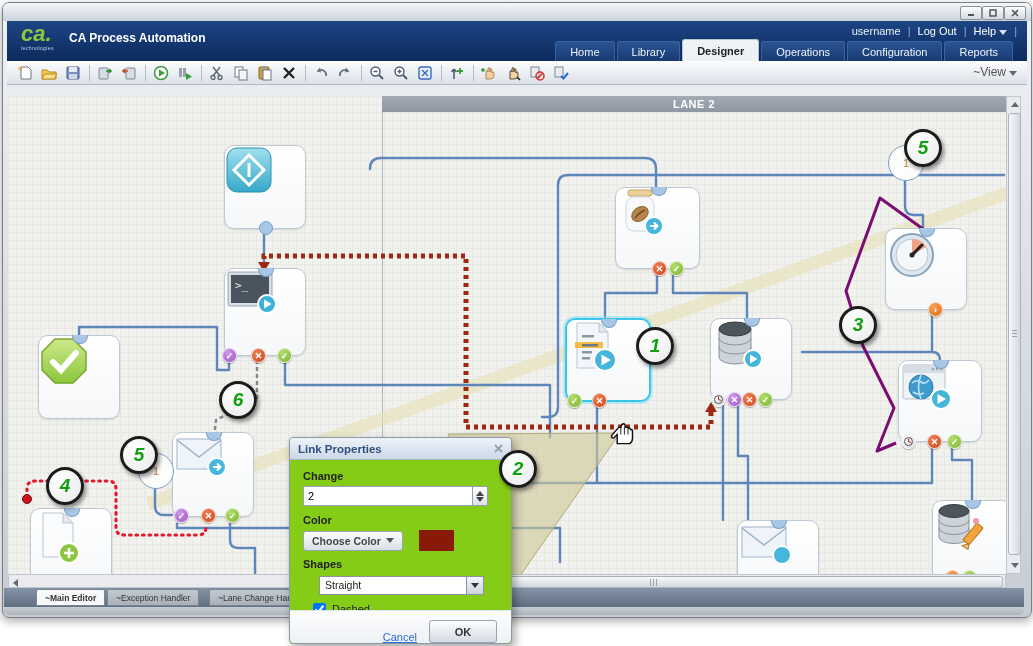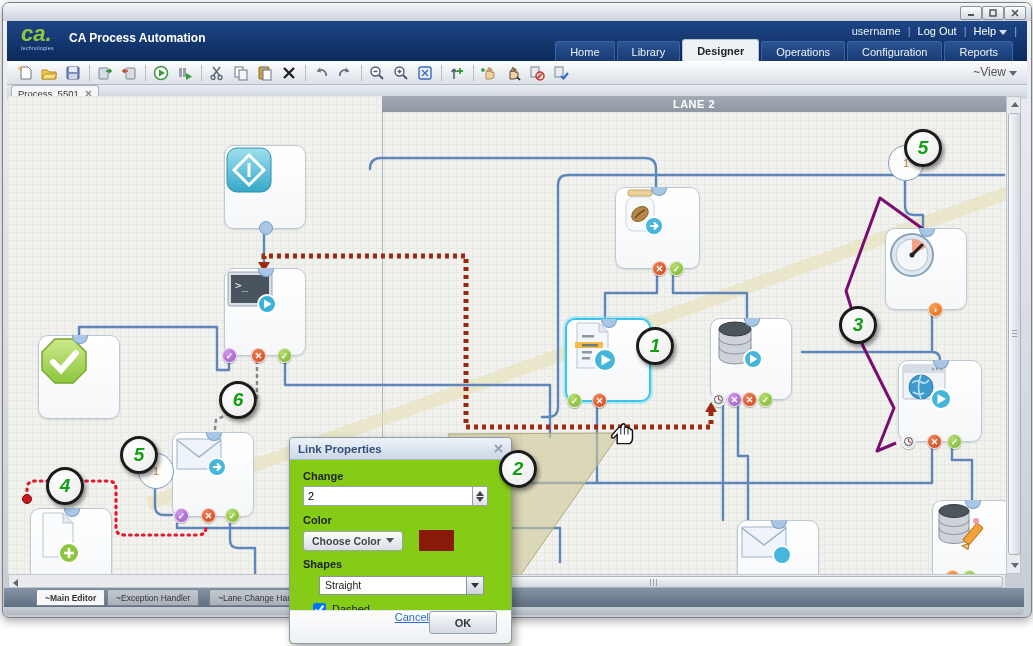--- a/index.html
+++ b/index.html
@@ -284,28 +284,20 @@
         </span>
       <span class="tbi">
           <svg width="16" height="16">
             <rect x="2" y="2" width="8" height="10" fill="#e8ecf0" stroke="#7b8694"></rect>
             <path d="M8,11 l2.5,2.5 L15,8" fill="none" stroke="#2a6ad4" stroke-width="2"></path>
           </svg>
         </span>
       <span id="viewlbl"><span>~View</span><span class="dnarrow" style="border-top-color:#667;"></span></span>
     </div>
 
-    <div id="doctabbar">
-      <div id="doctab">
-        <span>Process_5501</span>
-        <svg width="7" height="7">
-            <path d="M1,1 L6,6 M6,1 L1,6" stroke="#888" stroke-width="1.4"></path>
-          </svg>
-      </div>
-    </div>
   </div>
 
   <div id="canvas">
     <div class="lanehdr" id="lane2">
         <span>LANE 2</span>
       </div>
     <div id="lanediv"></div>
 
     <svg id="wires" width="998" height="478">
 
@@ -617,21 +609,21 @@
           <span class="arr">
               <span class="dnarrow" style="border-top-color:#333;margin:0;"></span>
             </span>
         </span>
       </div>
       <div style="margin-left:10px;display:flex;align-items:center;gap:6px;">
         <input type="checkbox" style="width: 13px; height: 13px; margin: 0px;" checked="checked">
         <span style="font-size:11px;color:#222;">Dashed</span>
       </div>
     </div>
-    <div style="position:absolute;left:0;right:0;bottom:0;height:32px;border-top:1px solid #e2e6ea;display:flex;align-items:flex-start;justify-content:flex-end;padding:0 14px;background:linear-gradient(#fdfdfe,#eef1f4);border-radius:0 0 4px 4px;">
+    <div style="position:absolute;left:0;right:0;bottom:0;height:32px;border-top:1px solid #e2e6ea;display:flex;align-items:flex-end;justify-content:flex-end;gap:12px;padding:0 14px;background:linear-gradient(#fdfdfe,#eef1f4);border-radius:0 0 4px 4px;">
       <span id="cancel">Cancel</span>
       <div id="okbtn">OK</div>
     </div>
   </div>
 
   <div class="callout" style="left:499px;top:450px;z-index:60;">
       <span>2</span>
     </div>
 </div>
 

